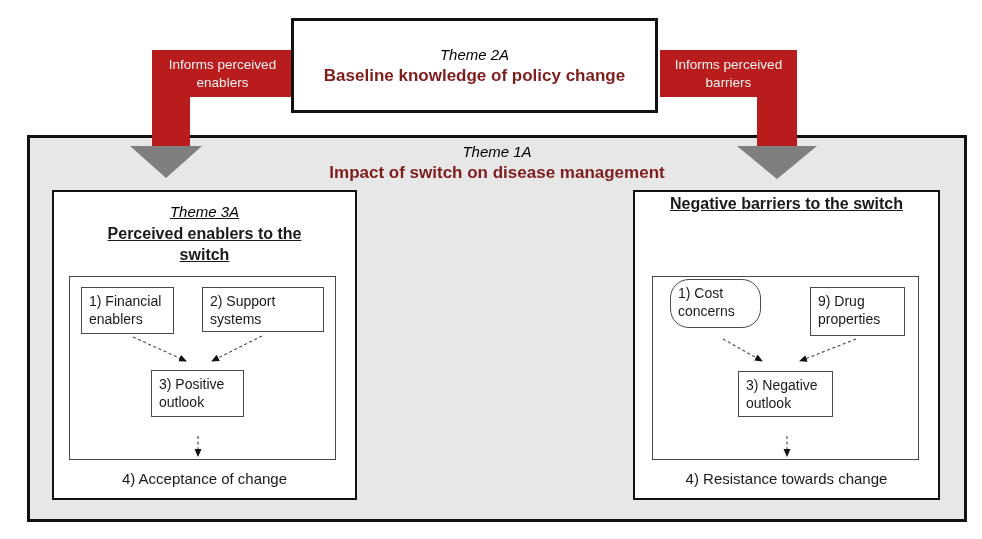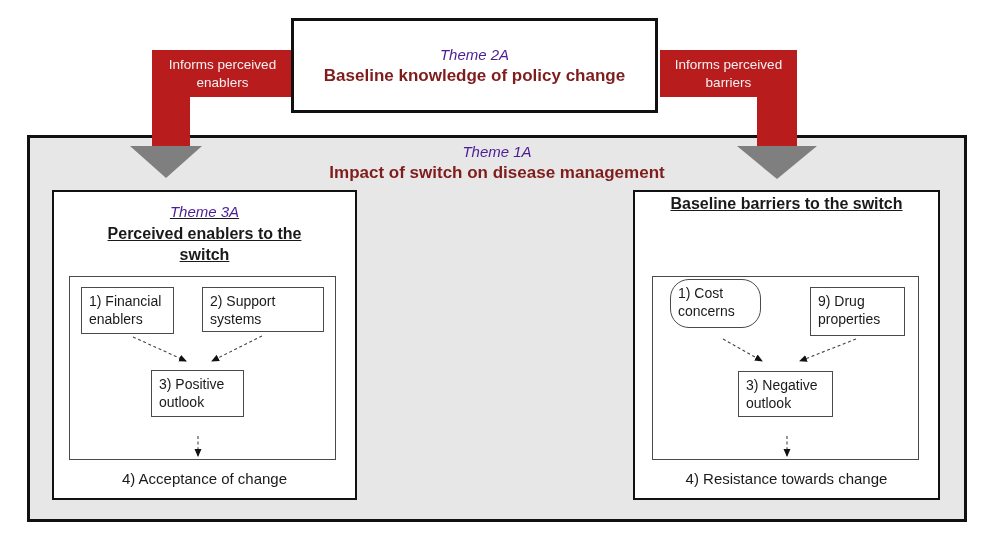--- a/index.html
+++ b/index.html
@@ -24,21 +24,21 @@
     border: 3px solid #111111;
     display: flex; flex-direction: column;
     align-items: center; justify-content: center;
     text-align: center;
     z-index: 3;
   }
   .theme-label {
     font-style: italic;
     font-size: 15px;
     line-height: 1.3;
-    color: #4c1d95;
+    color: #000000;
   }
   .box-title {
     font-weight: bold;
     font-size: 17px;
     line-height: 1.25;
     color: #7f1d1d;
   }
   
   .g-arrow-part {
     position: absolute;
@@ -181,21 +181,21 @@
       <div class="panel-title title-narrow">Perceived enablers to the switch</div>
       <div class="cluster cluster-left">
         <div class="small-box l-box1">1) Financial enablers</div>
         <div class="small-box l-box2">2) Support systems</div>
         <div class="small-box l-box3">3) Positive outlook</div>
       </div>
       <div class="outcome">4) Acceptance of change</div>
     </div>
 
     <div class="panel panel-right">
-      <div class="panel-title">Baseline barriers to the switch</div>
+      <div class="panel-title">Negative barriers to the switch</div>
       <div class="cluster cluster-right">
         <div class="small-box r-box1">1) Cost concerns</div>
         <div class="small-box r-box2">9) Drug properties</div>
         <div class="small-box r-box3">3) Negative outlook</div>
       </div>
       <div class="outcome">4) Resistance towards change</div>
     </div>
   </div>
 
   <svg class="connectors" viewBox="0 0 982 539" xmlns="http://www.w3.org/2000/svg">

